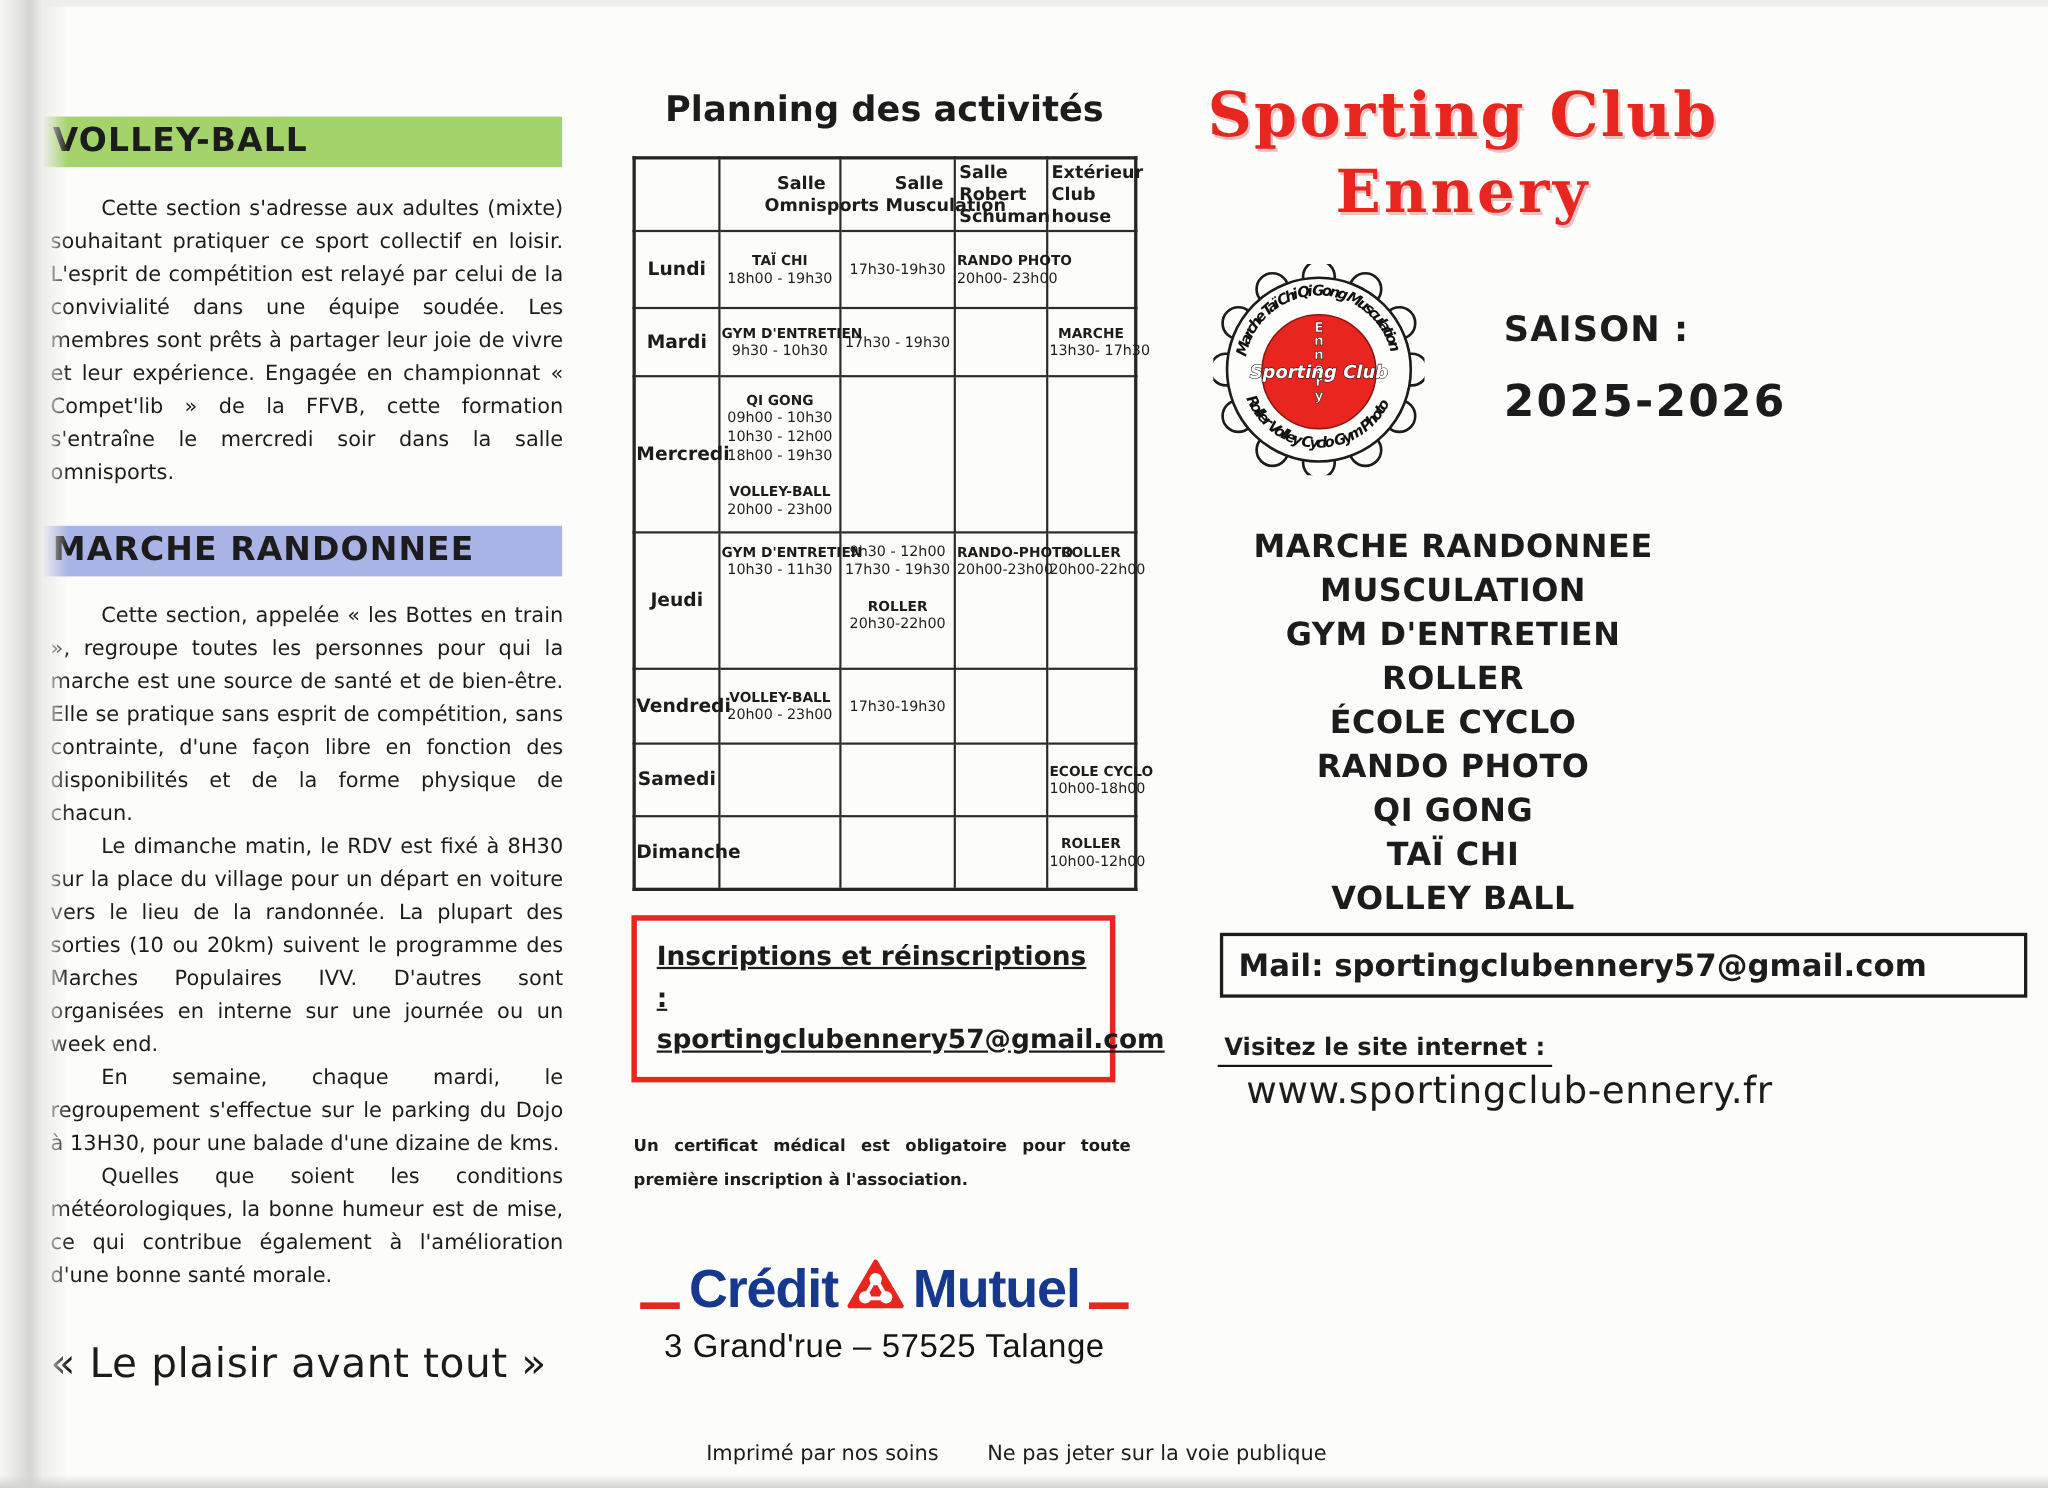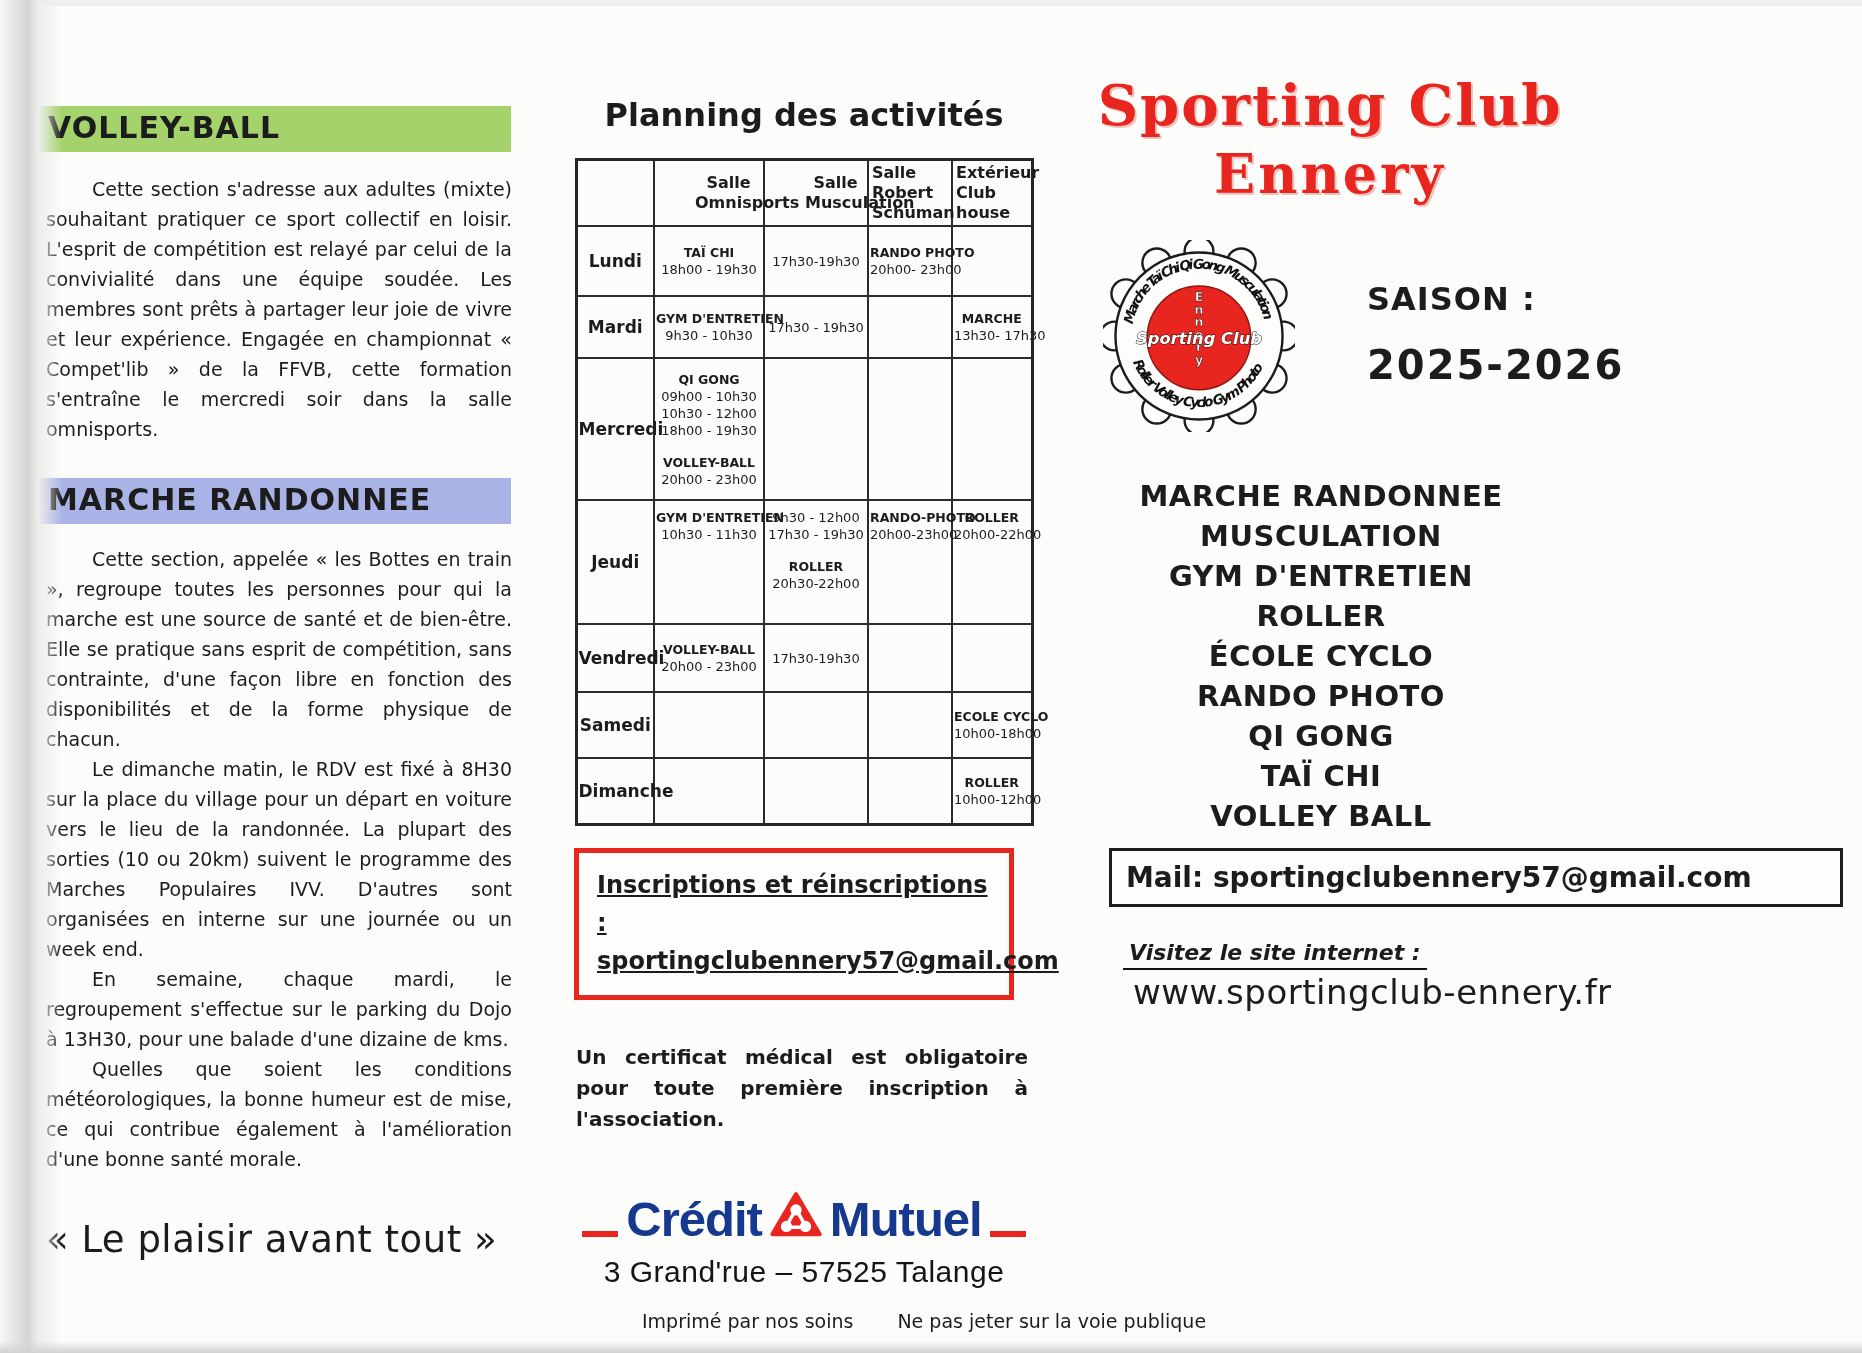--- a/index.html
+++ b/index.html
@@ -30,21 +30,21 @@
     font-size:19px; line-height:30px; text-align:justify; text-indent:46px;
     margin-top:22px;
   }
   .marche-pars .body-par{ margin-top:0; }
   .marche-pars{ margin-top:20px; }
   .vb-par{ margin-bottom:34px; }
   .sec2{ margin-top:14px; }
   .quote{ margin-top:44px; font-size:37px; letter-spacing:0.5px; }
 
   
-  .col-mid{ position:absolute; left:568px; top:80px; width:472px;margin-top:16px; }
+  .col-mid{ position:absolute; left:568px; top:80px; width:472px; }
   .planning-title{ text-align:center; font-size:32px; font-weight:bold; }
   table.planning{
     border-collapse:collapse; margin:24px auto 0; width:456px; table-layout:fixed;
     border:3px solid #262626;
   }
   .planning td{ border:2px solid #2b2b2b; text-align:center; vertical-align:middle; padding:2px 1px; overflow:visible; }
   .planning tr:nth-child(1){height:46px}
   .planning tr:nth-child(2){height:70px}
   .planning tr:nth-child(3){height:62px}
   .planning tr:nth-child(4){height:142px}
@@ -58,21 +58,21 @@
   .planning .act{ font-size:12.5px; font-weight:bold; white-space:nowrap; line-height:17px; }
   .planning .time{ font-size:13px; white-space:nowrap; line-height:17px; }
   .planning .gap{ height:15px; }
   .planning tr.vtop td.cell{ vertical-align:top; padding-top:8px; }
 
   .inscr-box{
     margin:22px 0 0 6px; border:5px solid var(--accent-red);
     padding:13px 18px 15px; width:440px; background:#fdfdfb;
   }
   .inscr-line{ font-size:24px; font-weight:bold; line-height:38px;text-decoration:underline; }
-  .certificat{ margin:42px 0 0 8px; font-size:20px; font-weight:bold; line-height:31px; width:452px; text-align:justify; }
+  .certificat{ margin:42px 0 0 8px; font-size:15px; font-weight:bold; line-height:31px; width:452px; text-align:justify; }
 
   .cm{ margin-top:56px; text-align:center; }
   .cm-row{ display:flex; align-items:flex-start; justify-content:center; gap:8px; }
   .cm-dash{ width:36px; height:6px; background:var(--accent-red); align-self:flex-end; margin-bottom:10px; }
   .cm-name{ font-family:"Liberation Sans", sans-serif; font-size:49px; font-weight:bold; color:var(--cm-blue); letter-spacing:-1px; }
   .cm-addr{ font-family:"Liberation Sans", sans-serif; font-size:30px; margin-top:8px; color:#141414; letter-spacing:0.5px; }
 
   .print-footer{ position:absolute; left:642px; top:1310px; display:flex; gap:44px; font-size:19px; }
 
   
@@ -82,22 +82,22 @@
   .sc-title .l1{ font-size:56px; letter-spacing:2px; text-shadow:2px 2px 0 rgba(180,20,12,0.25); }
   .sc-title .l2{ font-size:54px; margin-top:4px; letter-spacing:3px; text-shadow:2px 2px 0 rgba(180,20,12,0.25); }
   .badge-wrap{ position:absolute; left:8px; top:168px; width:192px; height:192px; }
   .saison{ position:absolute; left:272px; top:208px; font-weight:bold; }
   .saison .s1{ font-size:32px; letter-spacing:1px; }
   .saison .s2{ font-size:40px; margin-top:24px; letter-spacing:2px; }
   .activities{ position:absolute; left:0; top:404px; width:452px; text-align:center; }
   .activity{ font-size:29px; font-weight:bold; line-height:40px; letter-spacing:0.5px; }
   .mail-box{ position:absolute; left:14px; top:776px; width:734px; border:3px solid #1d1d1d;
     padding:10px 14px; font-size:28px; font-weight:bold; background:#fdfdfb; white-space:nowrap; }
-  .site-label{ position:absolute; left:28px; top:868px; font-size:22px; font-weight:bold;
-    border-bottom:2.5px solid #141414; padding:0 6px 3px 6px;font-style:italic; }
+  .site-label{ position:absolute; left:12px; top:868px; font-size:22px; font-weight:bold;
+    border-bottom:2.5px solid #141414; padding:0 6px 3px 6px; }
   .site-url{ position:absolute; left:38px; top:900px; font-size:34px; font-weight:normal; letter-spacing:0.5px; }
   .contact{ position:absolute; left:44px; top:1062px; font-size:36px; }
 
   
   .ring-text{ font-family:"DejaVu Sans", sans-serif; font-size:14px; font-style:italic; font-weight:bold; fill:#111; }
   .badge-vert{ font-family:"DejaVu Sans", sans-serif; font-size:13px; font-weight:bold; fill:#fff;
     stroke:#111; stroke-width:0.5; text-anchor:middle; }
   .badge-center{ font-family:"DejaVu Sans", sans-serif; font-size:17px; font-weight:bold; font-style:italic;
     fill:#fff; stroke:#111; stroke-width:1; paint-order:stroke; text-anchor:middle; }
 </style>

